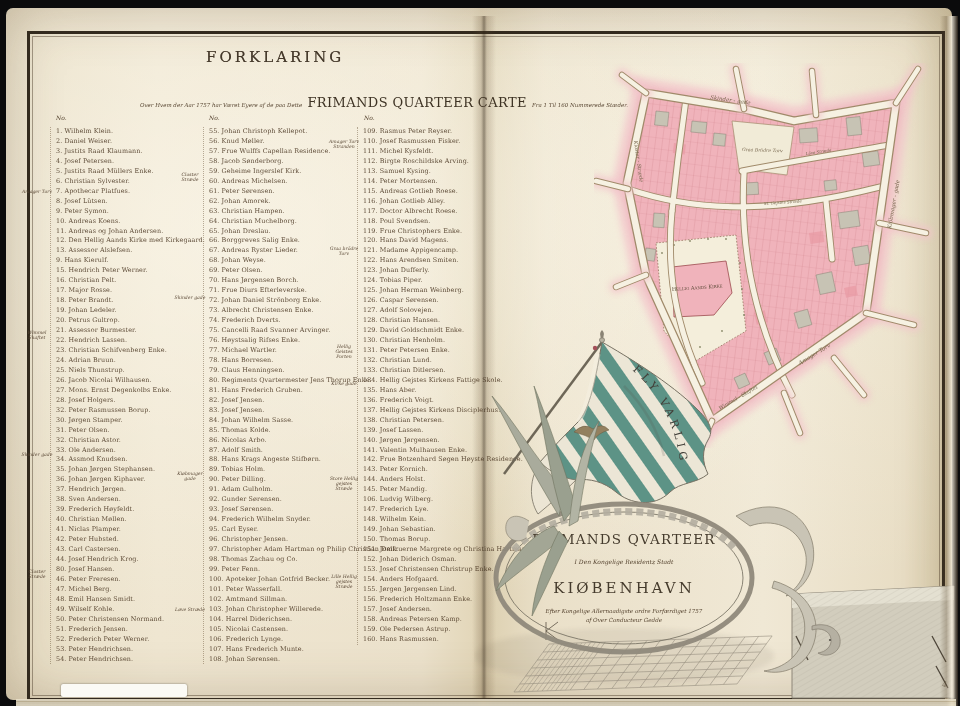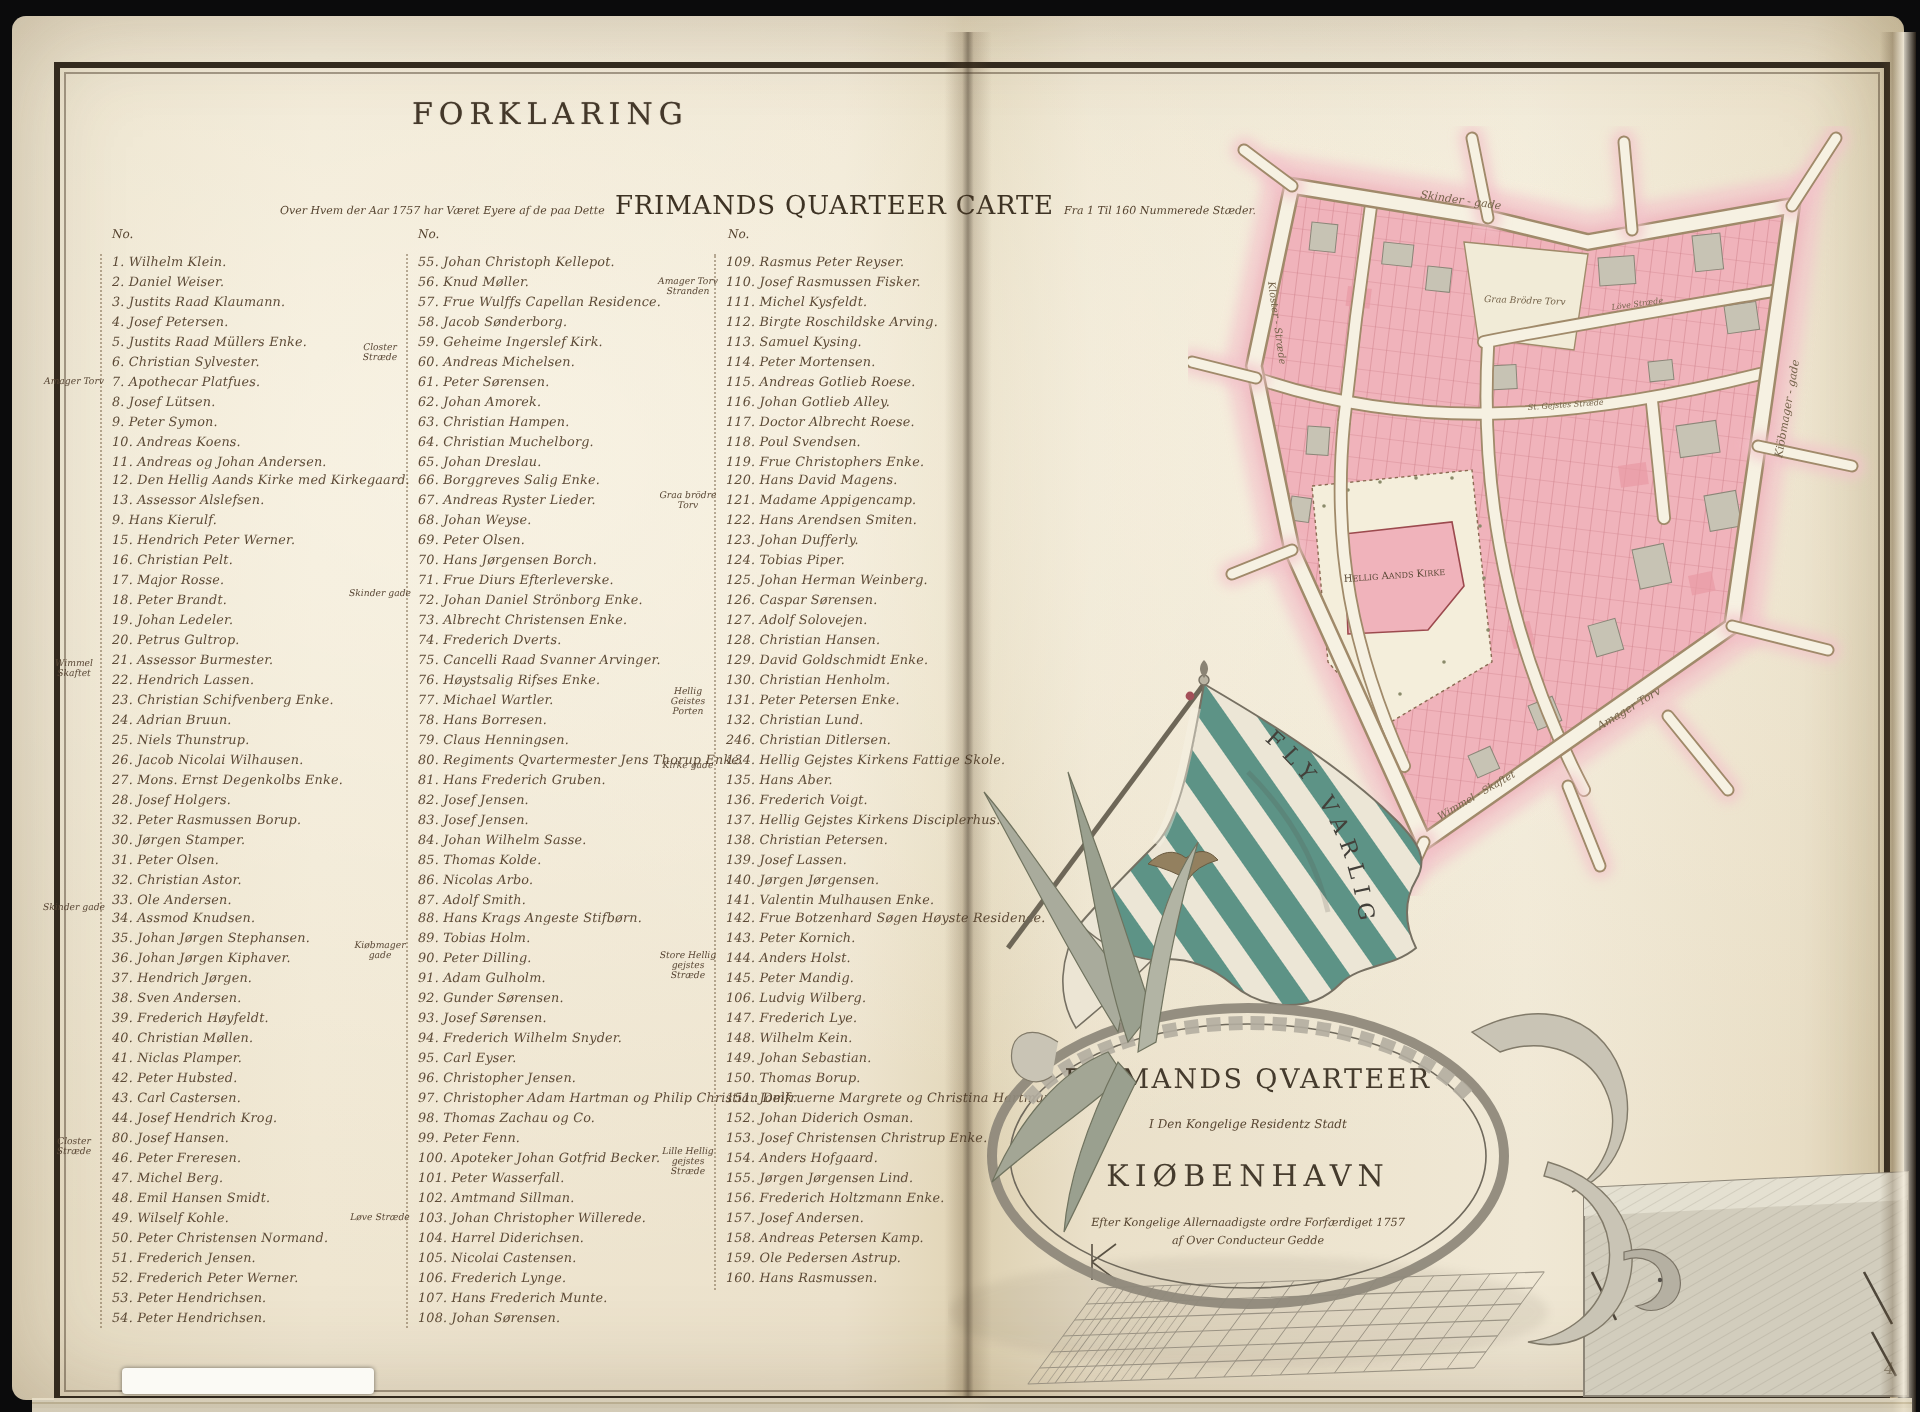--- a/index.html
+++ b/index.html
@@ -14,21 +14,21 @@
       #ece3cd;
     box-shadow: inset 0 0 55px rgba(88,66,34,.28);}
   .frame{left:21px;top:23px;width:912px;height:664px;border:3px solid #332a1e;}
   .frame::after{content:"";position:absolute;inset:2px;border:1px solid rgba(70,55,38,.45);}
   .heading{left:200px;top:40px;width:180px;font-size:15px;letter-spacing:3px;color:#44382a;
     font-family:"DejaVu Serif",serif;text-shadow:0 0 .4px rgba(68,56,42,.6);}
   .subtitle{left:134px;top:84px;width:346px;white-space:nowrap;color:#564430;}
   .subtitle .scr{font-style:italic;font-size:5.5px;}
   .subtitle .cap{font-size:13px;letter-spacing:.4px;color:#3e3324;}
   .colhdr{font-style:italic;font-size:6px;color:#564430;}
-  .col{font-style:italic;font-size:6.4px;line-height:9.95px;color:#54412d;letter-spacing:.1px;
+  .col{font-size:6.4px;line-height:9.95px;color:#54412d;letter-spacing:.1px;
        border-left:1px dotted rgba(110,88,60,.5);padding-left:5px;white-space:nowrap;opacity:.94;}
   .mlabel{font-style:italic;font-size:4.6px;line-height:5.2px;color:#5a4836;text-align:center;width:32px;}
   .fold{left:466px;top:8px;width:24px;height:692px;
     background:linear-gradient(90deg,rgba(90,70,45,0),rgba(96,74,48,.22) 38%,rgba(56,42,26,.5) 50%,rgba(96,74,48,.20) 62%,rgba(90,70,45,0));}
   .curl{left:934px;top:8px;width:18px;height:692px;
     background:linear-gradient(90deg,rgba(90,70,45,0),rgba(95,75,48,.30) 35%,rgba(244,237,221,.85) 66%,rgba(58,44,28,.55) 100%);}
   .bottomedge{left:10px;top:691px;width:940px;height:9px;
     background:repeating-linear-gradient(180deg,#e9e0c9 0 2px,#cdc0a0 2px 3px,#e4dac1 3px 5px);opacity:.9;}
   .sticker{left:55px;top:676px;width:126px;height:13px;background:#fbfaf5;border-radius:2px;
     box-shadow:0 0 2px rgba(0,0,0,.5);}
@@ -186,21 +186,21 @@
       <div>123. Johan Dufferly.</div>
       <div>124. Tobias Piper.</div>
       <div>125. Johan Herman Weinberg.</div>
       <div>126. Caspar Sørensen.</div>
       <div>127. Adolf Solovejen.</div>
       <div>128. Christian Hansen.</div>
       <div>129. David Goldschmidt Enke.</div>
       <div>130. Christian Henholm.</div>
       <div>131. Peter Petersen Enke.</div>
       <div>132. Christian Lund.</div>
-      <div>246. Christian Ditlersen.</div>
+      <div>133. Christian Ditlersen.</div>
       <div>134. Hellig Gejstes Kirkens Fattige Skole.</div>
       <div>135. Hans Aber.</div>
       <div>136. Frederich Voigt.</div>
       <div>137. Hellig Gejstes Kirkens Disciplerhus.</div>
       <div>138. Christian Petersen.</div>
       <div>139. Josef Lassen.</div>
       <div>140. Jørgen Jørgensen.</div>
       <div>141. Valentin Mulhausen Enke.</div>
       <div>142. Frue Botzenhard Søgen Høyste Residence.</div>
       <div>143. Peter Kornich.</div>

